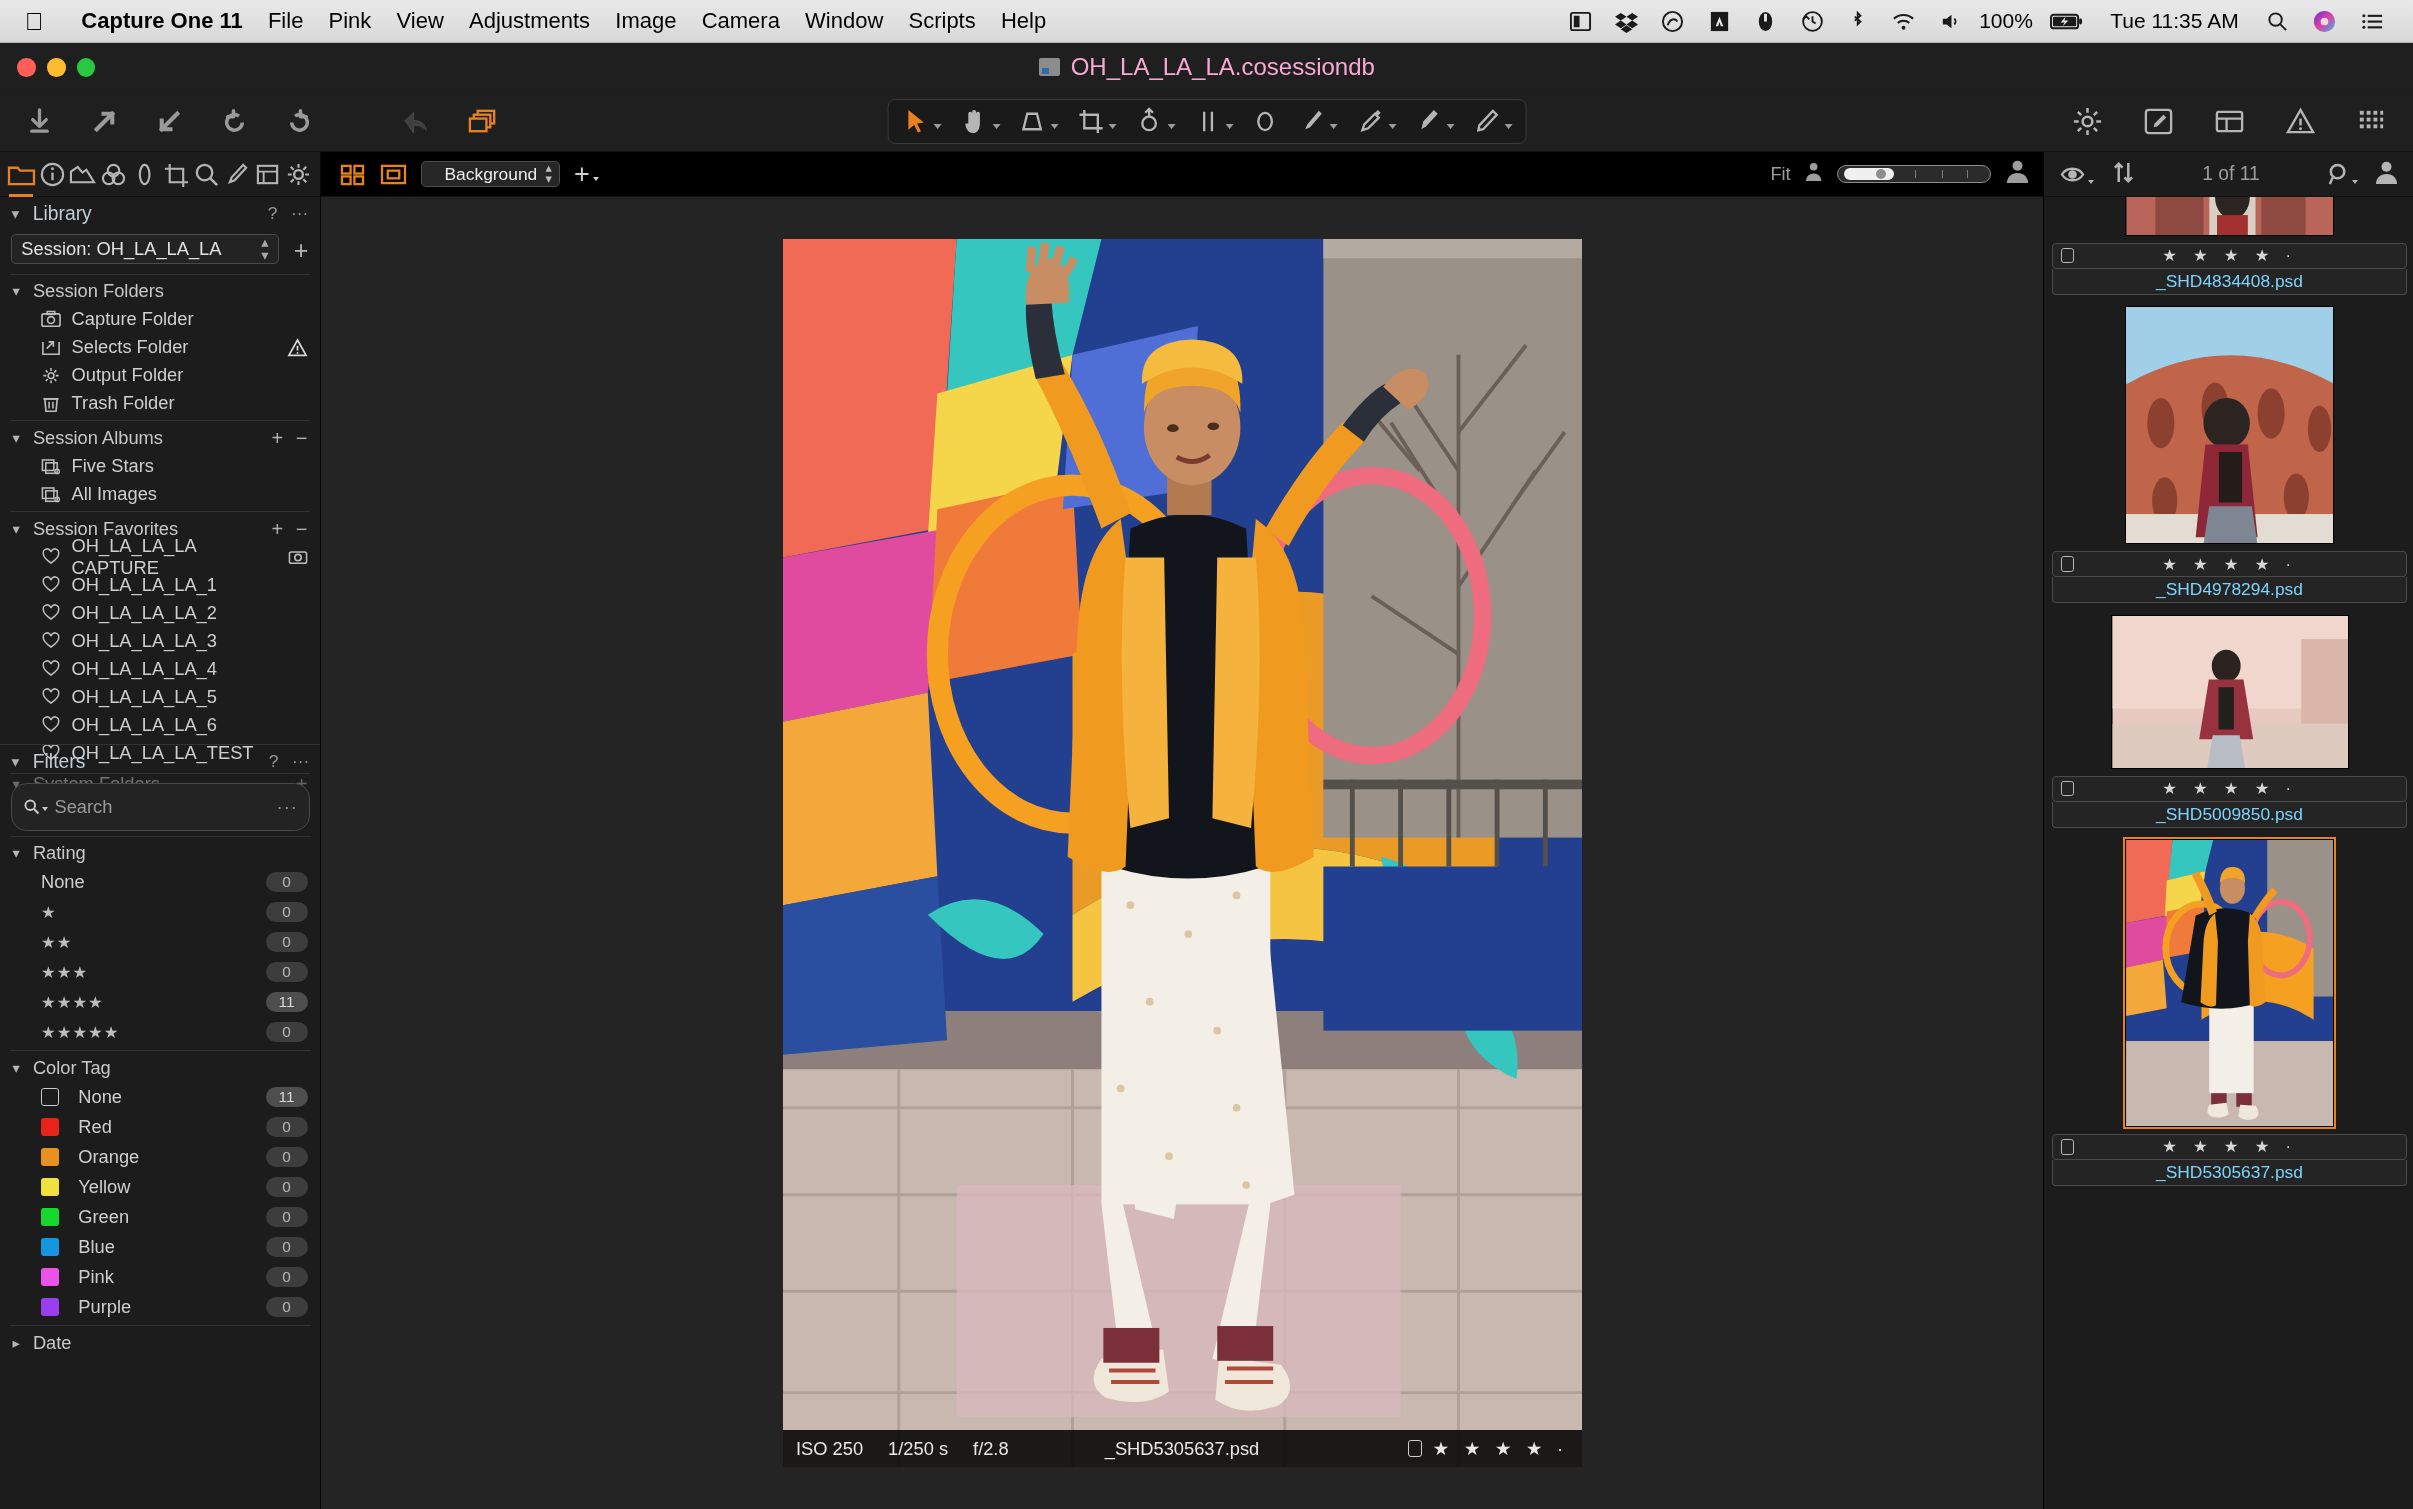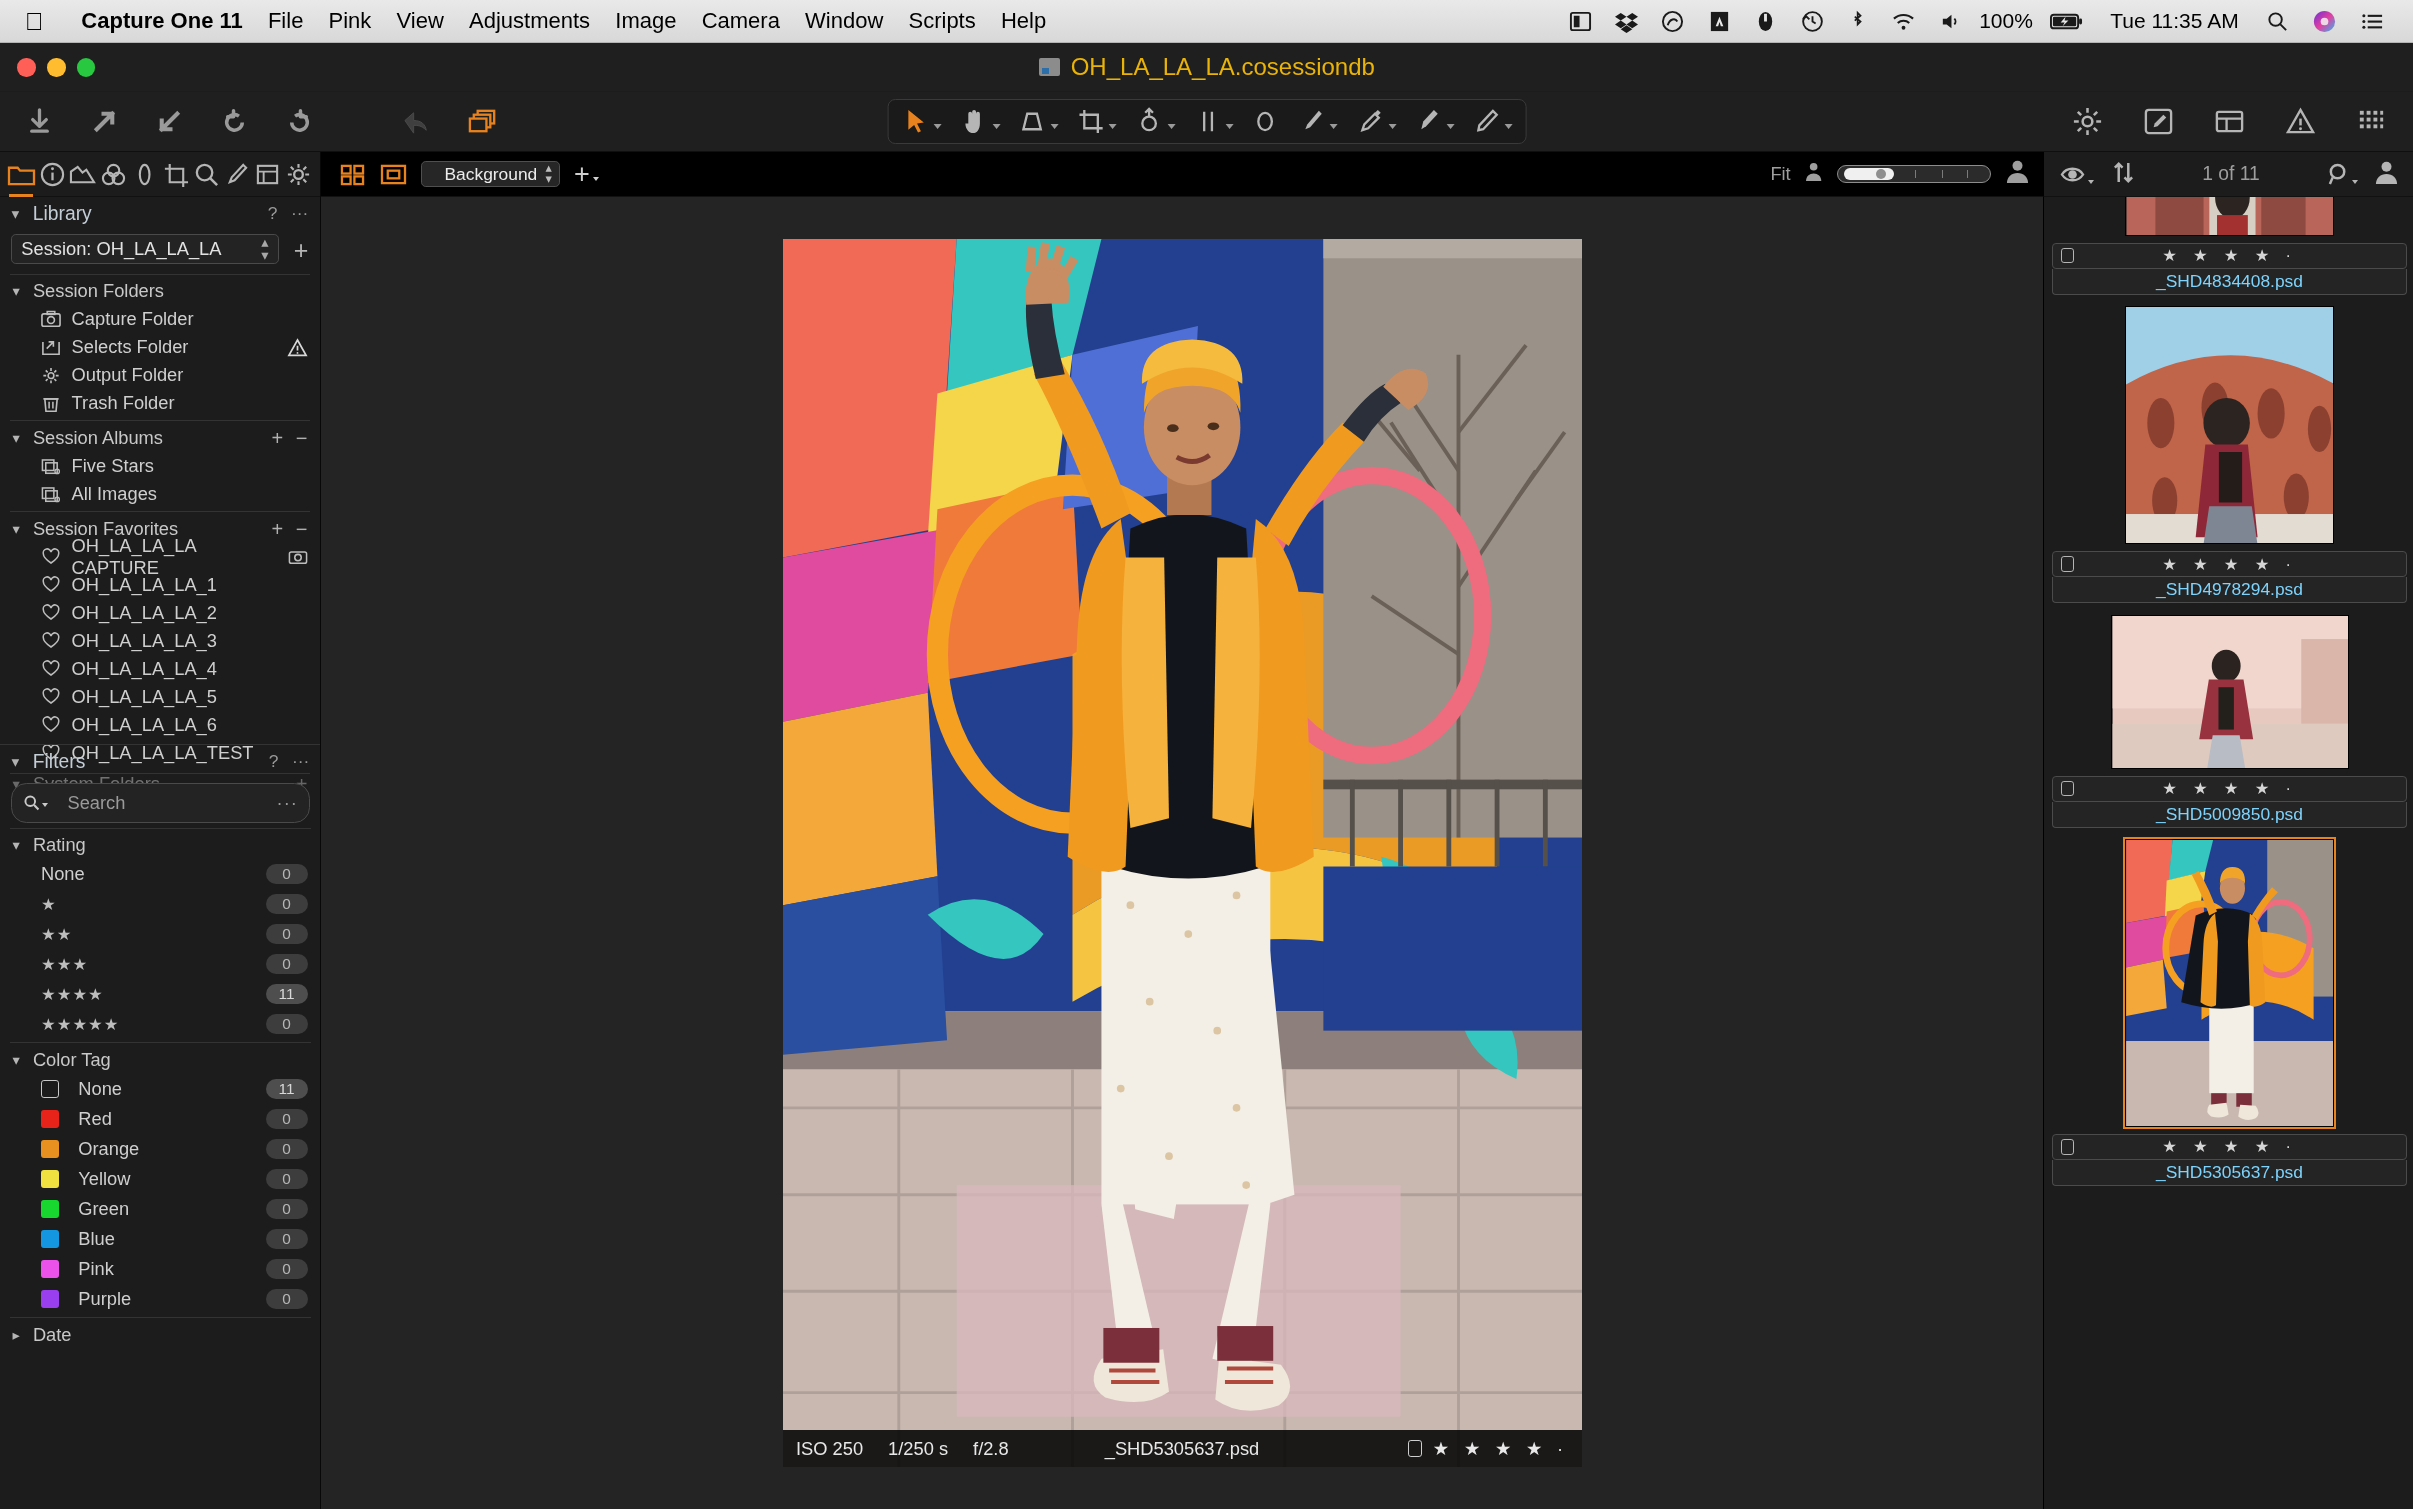--- a/index.html
+++ b/index.html
@@ -29,21 +29,21 @@
 
   
   .titlebar {
     position: absolute; top: 43px; left: 0; width: 2414px; height: 48px;
     background: #1f1f1f;
     display: flex; align-items: center; justify-content: center;
   }
   .traffic { position: absolute; left: 17.4px; top: 15.4px; display: flex; gap: 11.6px; }
   .traffic i { width: 18.3px; height: 18.3px; border-radius: 50%; display: block; }
   .title-text {
-    color: #eab308; font-size: 24px; display: flex; align-items: center; gap: 10.6px;
+    color: #f9a8d4; font-size: 24px; display: flex; align-items: center; gap: 10.6px;
   }
   .title-icon {
     width: 21px; height: 17.4px; background: #8c8c8c; border-radius: 1.9px;
     display: inline-block; position: relative;
   }
   .title-icon::after {
     content: ""; position: absolute; left: 2.9px; bottom: 1.9px; width: 6.8px; height: 5.8px;
     background: #2b6ea8;
   }
 
@@ -105,22 +105,22 @@
 
   .item-row {
     display: flex; align-items: center; height: 28px; padding-left: 41px;
     color: #cfcfcf; font-size: 18.3px; gap: 10.6px;
   }
   .item-row .ic { width: 20px; height: 18.3px; display: flex; align-items: center; justify-content: center; }
   .item-row .trail { margin-left: auto; padding-right: 11.6px; display: flex; align-items: center; }
 
   .filters-wrap { position: absolute; left: 0; top: 592px; width: 321px; bottom: 0; border-top: 1px solid #333; }
   .searchbox {
-    margin: 4.8px 10.6px; height: 40px; border: 1px solid #4a4a4a; border-radius: 15.4px;
-    background: #232323; display: flex; align-items: center; padding: 0 11.6px; gap: 19px;
+    margin: 4.8px 10.6px; height: 48px; border: 1px solid #4a4a4a; border-radius: 15.4px;
+    background: #232323; display: flex; align-items: center; padding: 0 11.6px; gap: 6px;
     color: #9a9a9a; font-size: 18.3px;
   }
   .searchbox .dots { margin-left: auto; color: #9a9a9a; letter-spacing: 1px; }
 
   .fl-row {
     display: flex; align-items: center; height: 30px; padding-left: 41px;
     color: #cfcfcf; font-size: 18.3px; gap: 19px;
   }
   .count-pill {
     margin-left: auto; margin-right: 13.5px; min-width: 42px; height: 20px;

